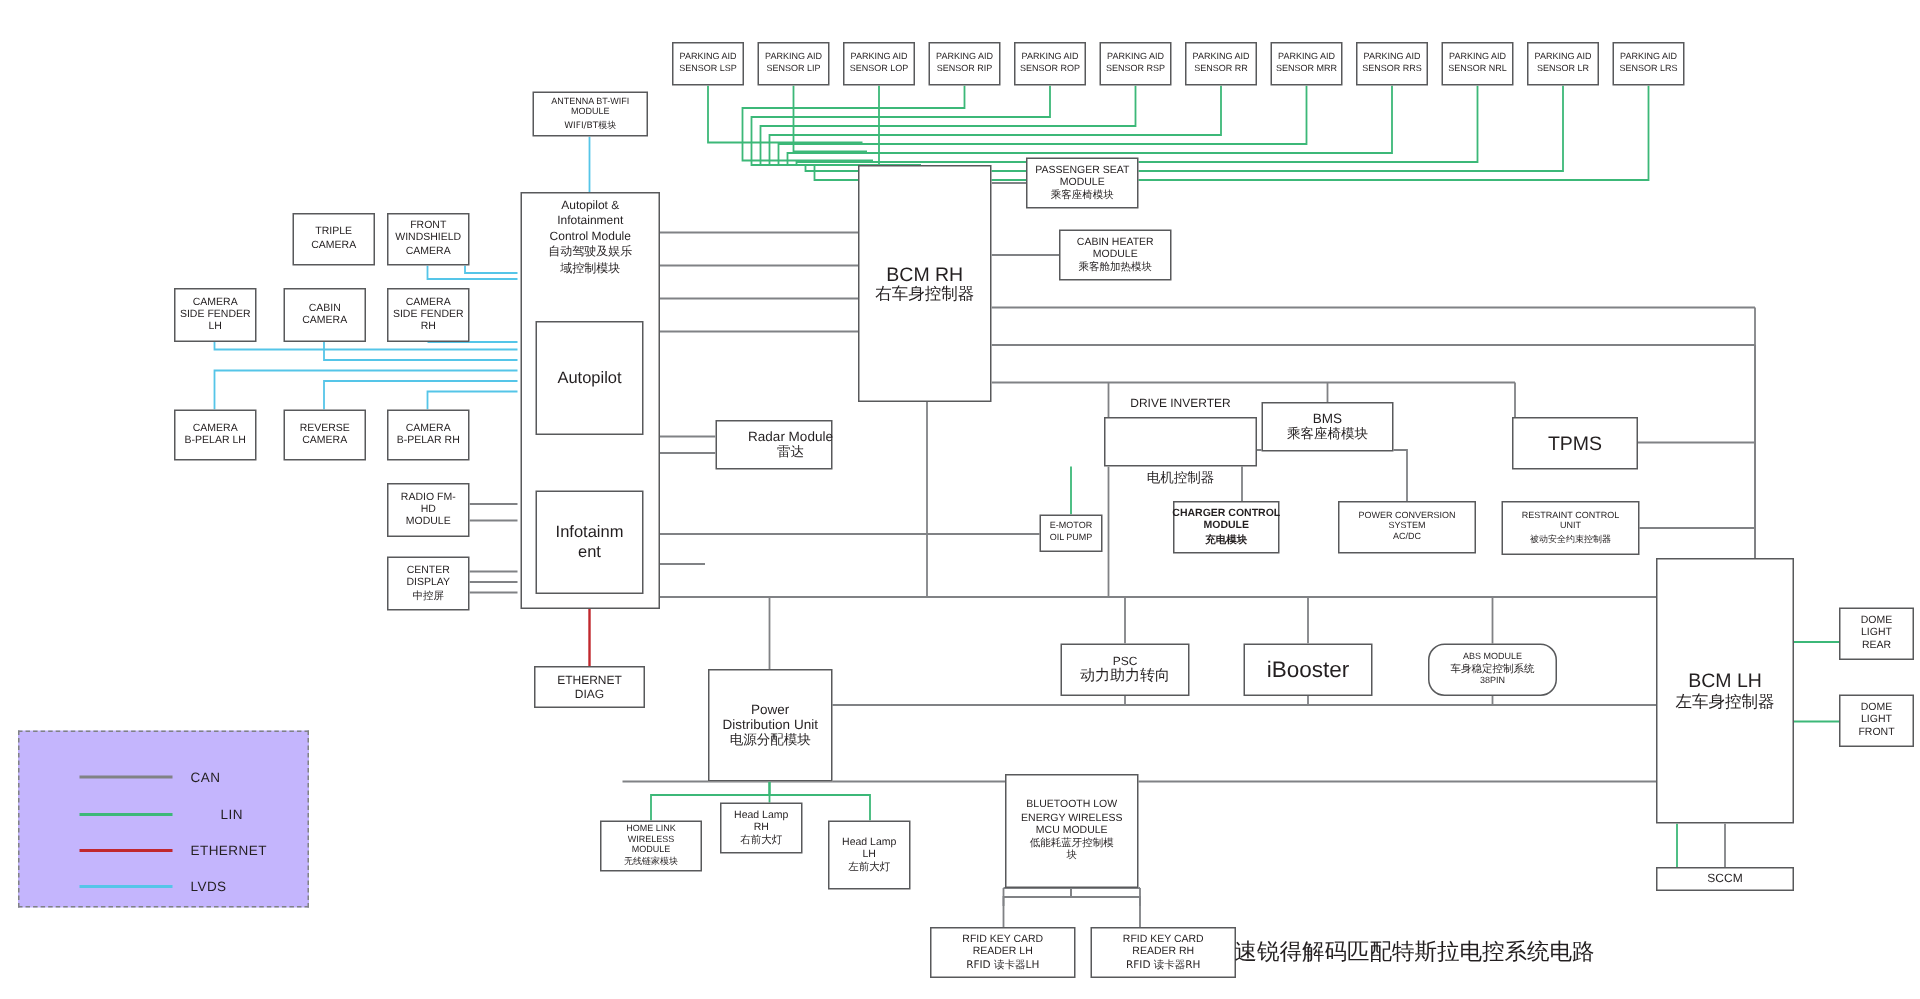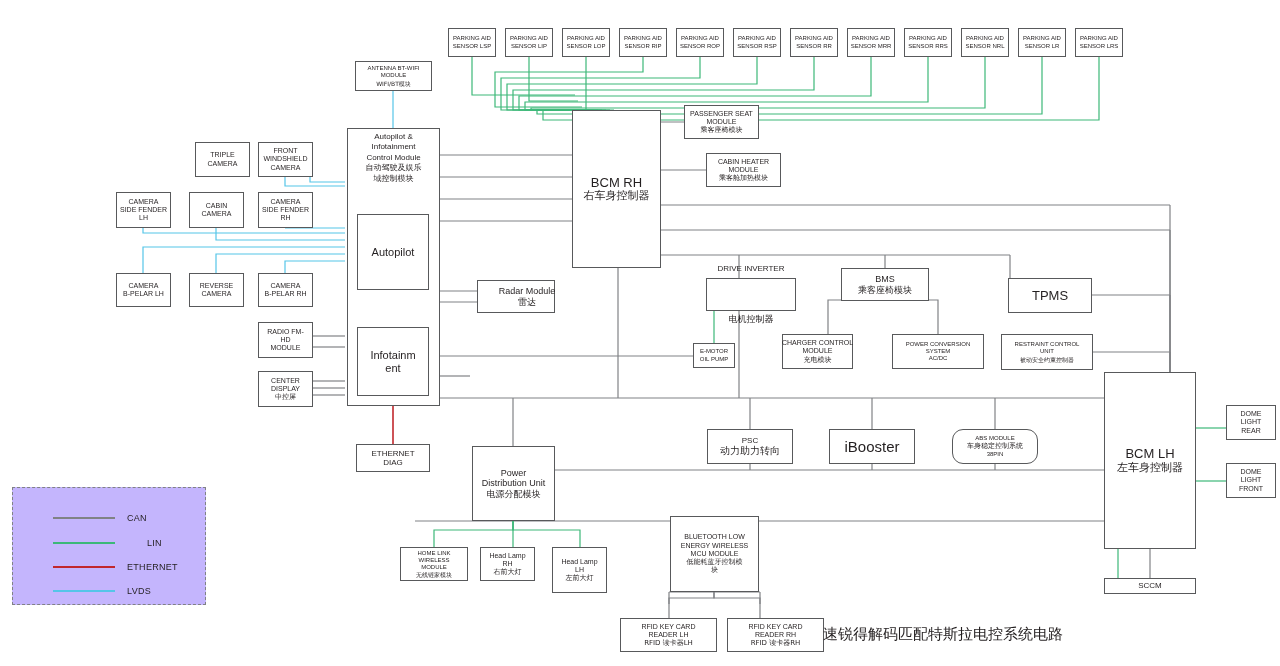--- a/index.html
+++ b/index.html
@@ -320,34 +320,34 @@
     <span>PASSENGER SEAT</span>
     <span>MODULE</span>
     <span class="cn">乘客座椅模块</span>
   </div>
   <div class="node t7" style="left:706px;top:153px;width:75px;height:34px;">
     <span>CABIN HEATER</span>
     <span>MODULE</span>
     <span class="cn">乘客舱加热模块</span>
   </div>
 
-  <div class="node t8" style="left:706px;top:278px;width:90px;height:33px;gap:40px;">
+  <div class="node t8" style="left:736px;top:278px;width:102px;height:33px;gap:40px;">
     <span>DRIVE INVERTER</span>
     <span class="cn t9">电机控制器</span>
   </div>
   <div class="node t6" style="left:693px;top:343px;width:42px;height:25px;">
     <span>E-MOTOR</span>
     <span>OIL PUMP</span>
   </div>
 
   <div class="node t9" style="left:841px;top:268px;width:88px;height:33px;">
     <span>BMS</span>
     <span class="cn t9">乘客座椅模块</span>
   </div>
-  <div class="node t7" style="left:782px;top:334px;width:71px;height:35px;">
+  <div class="node t7" style="left:782px;top:334px;width:71px;height:35px;font-weight:bold;">
     <span>CHARGER CONTROL</span>
     <span>MODULE</span>
     <span class="cn">充电模块</span>
   </div>
   <div class="node t6" style="left:892px;top:334px;width:92px;height:35px;">
     <span>POWER CONVERSION</span>
     <span>SYSTEM</span>
     <span>AC/DC</span>
   </div>
 
@@ -378,21 +378,21 @@
     <span>Distribution Unit</span>
     <span class="cn">电源分配模块</span>
   </div>
 
   <div class="node t6" style="left:400px;top:547px;width:68px;height:34px;">
     <span>HOME LINK</span>
     <span>WIRELESS</span>
     <span>MODULE</span>
     <span class="cn">无线链家模块</span>
   </div>
-  <div class="node t7" style="left:480px;top:547px;width:55px;height:34px;">
+  <div class="node t7" style="left:480px;top:535px;width:55px;height:34px;">
     <span>Head Lamp</span>
     <span>RH</span>
     <span class="cn">右前大灯</span>
   </div>
   <div class="node t7" style="left:552px;top:547px;width:55px;height:46px;">
     <span>Head Lamp</span>
     <span>LH</span>
     <span class="cn">左前大灯</span>
   </div>
 

